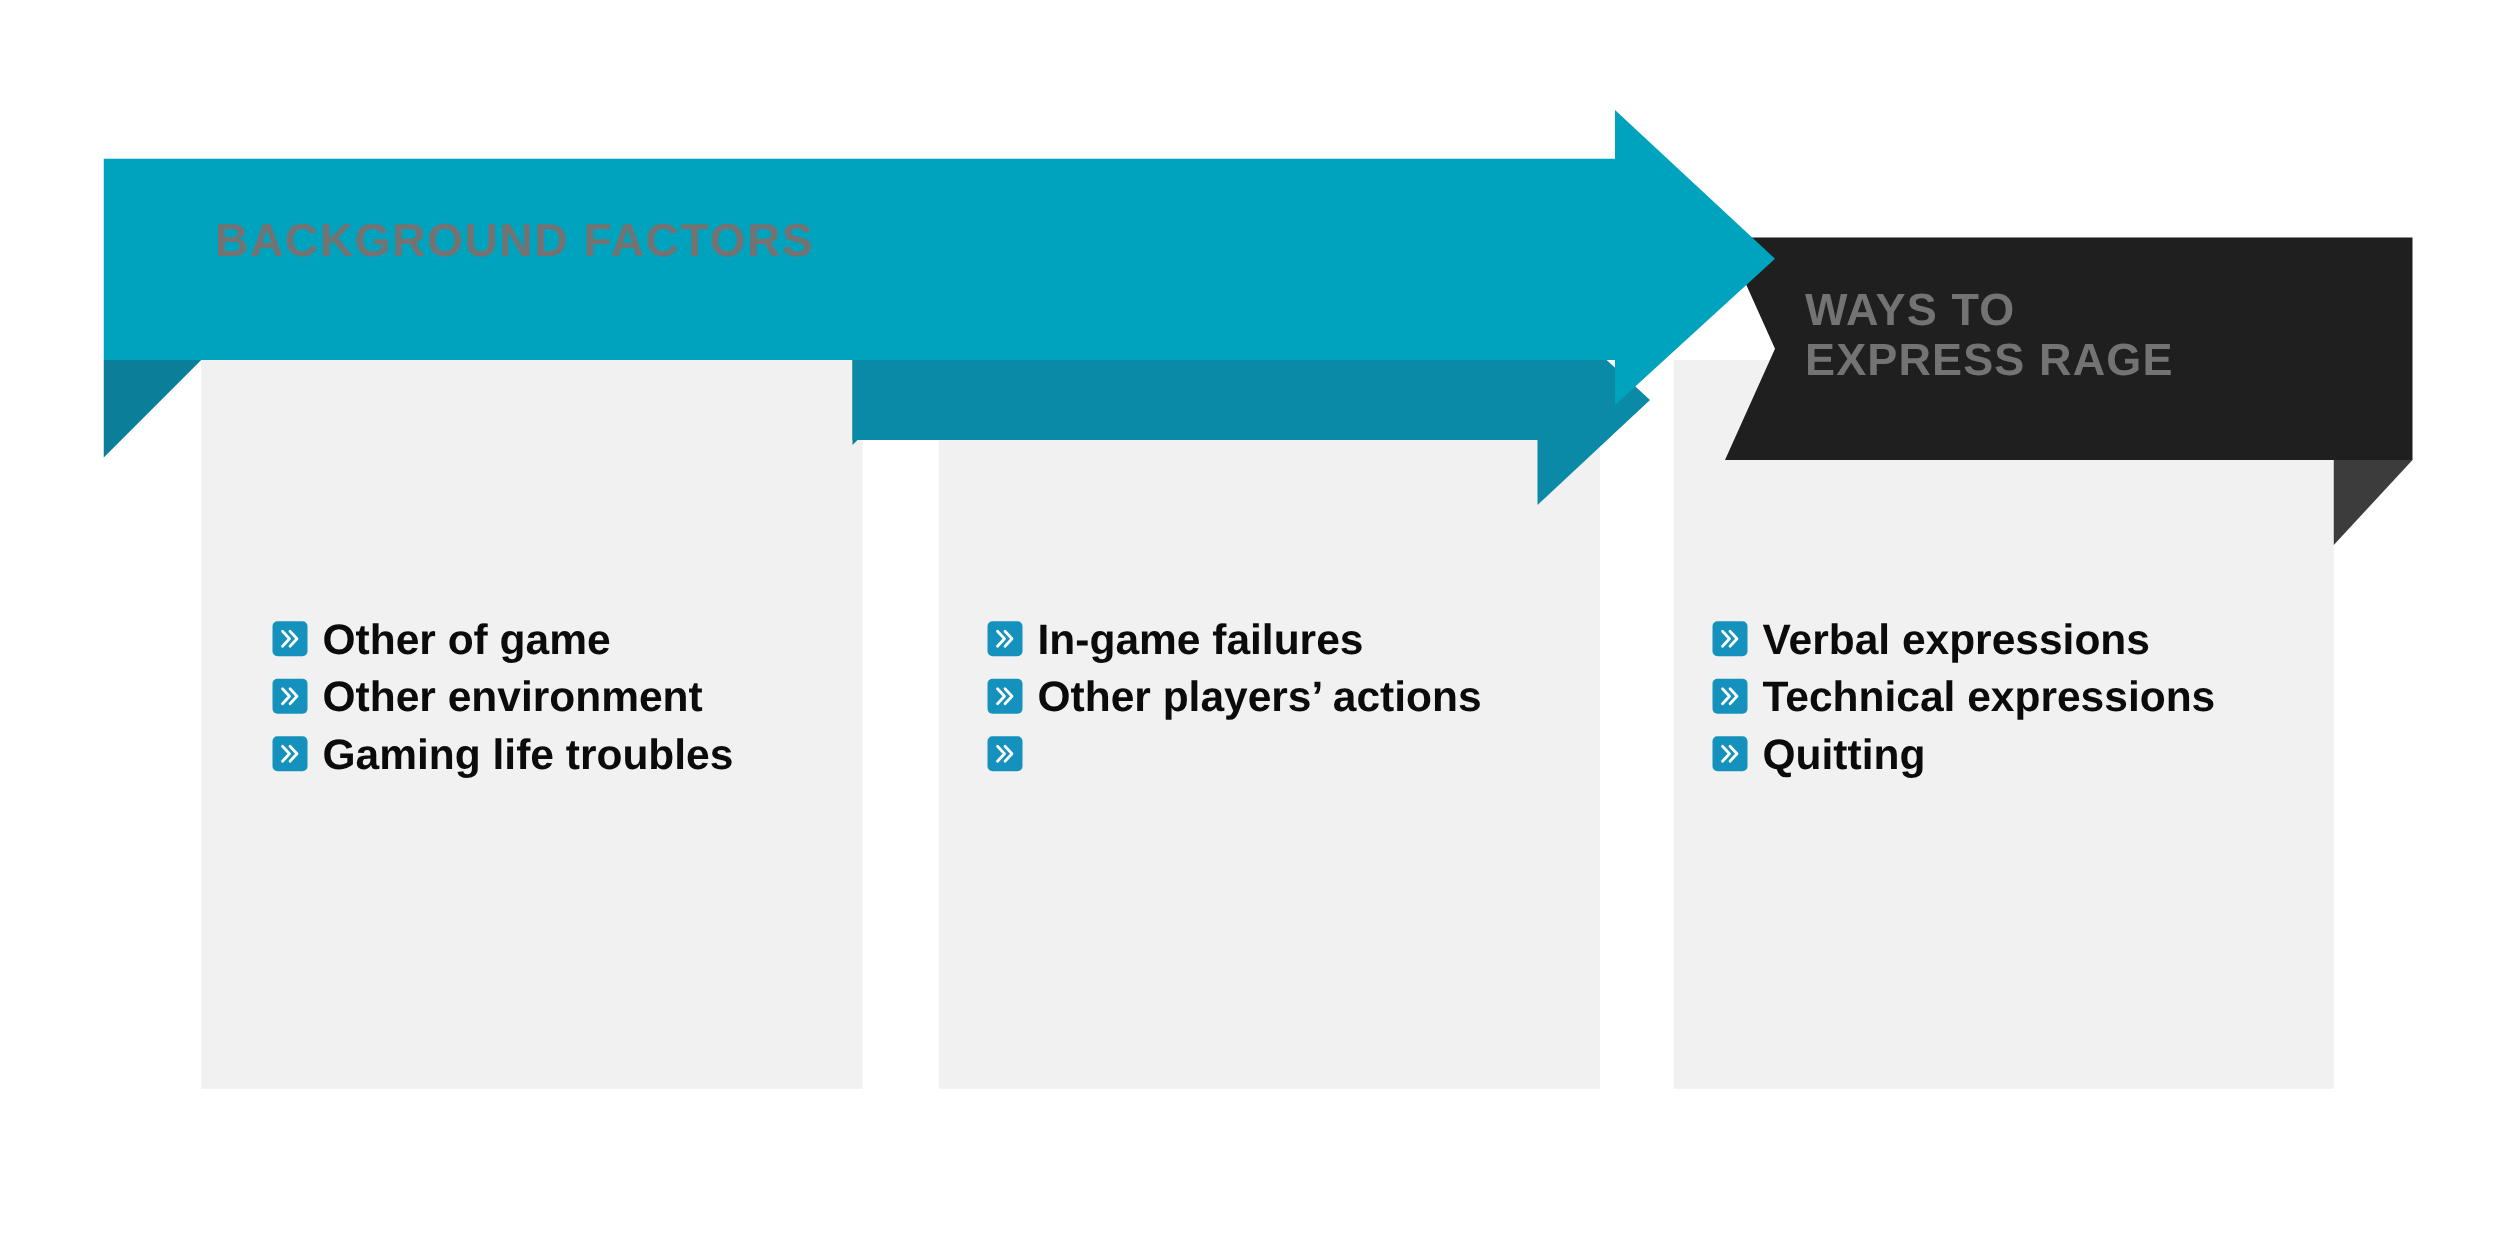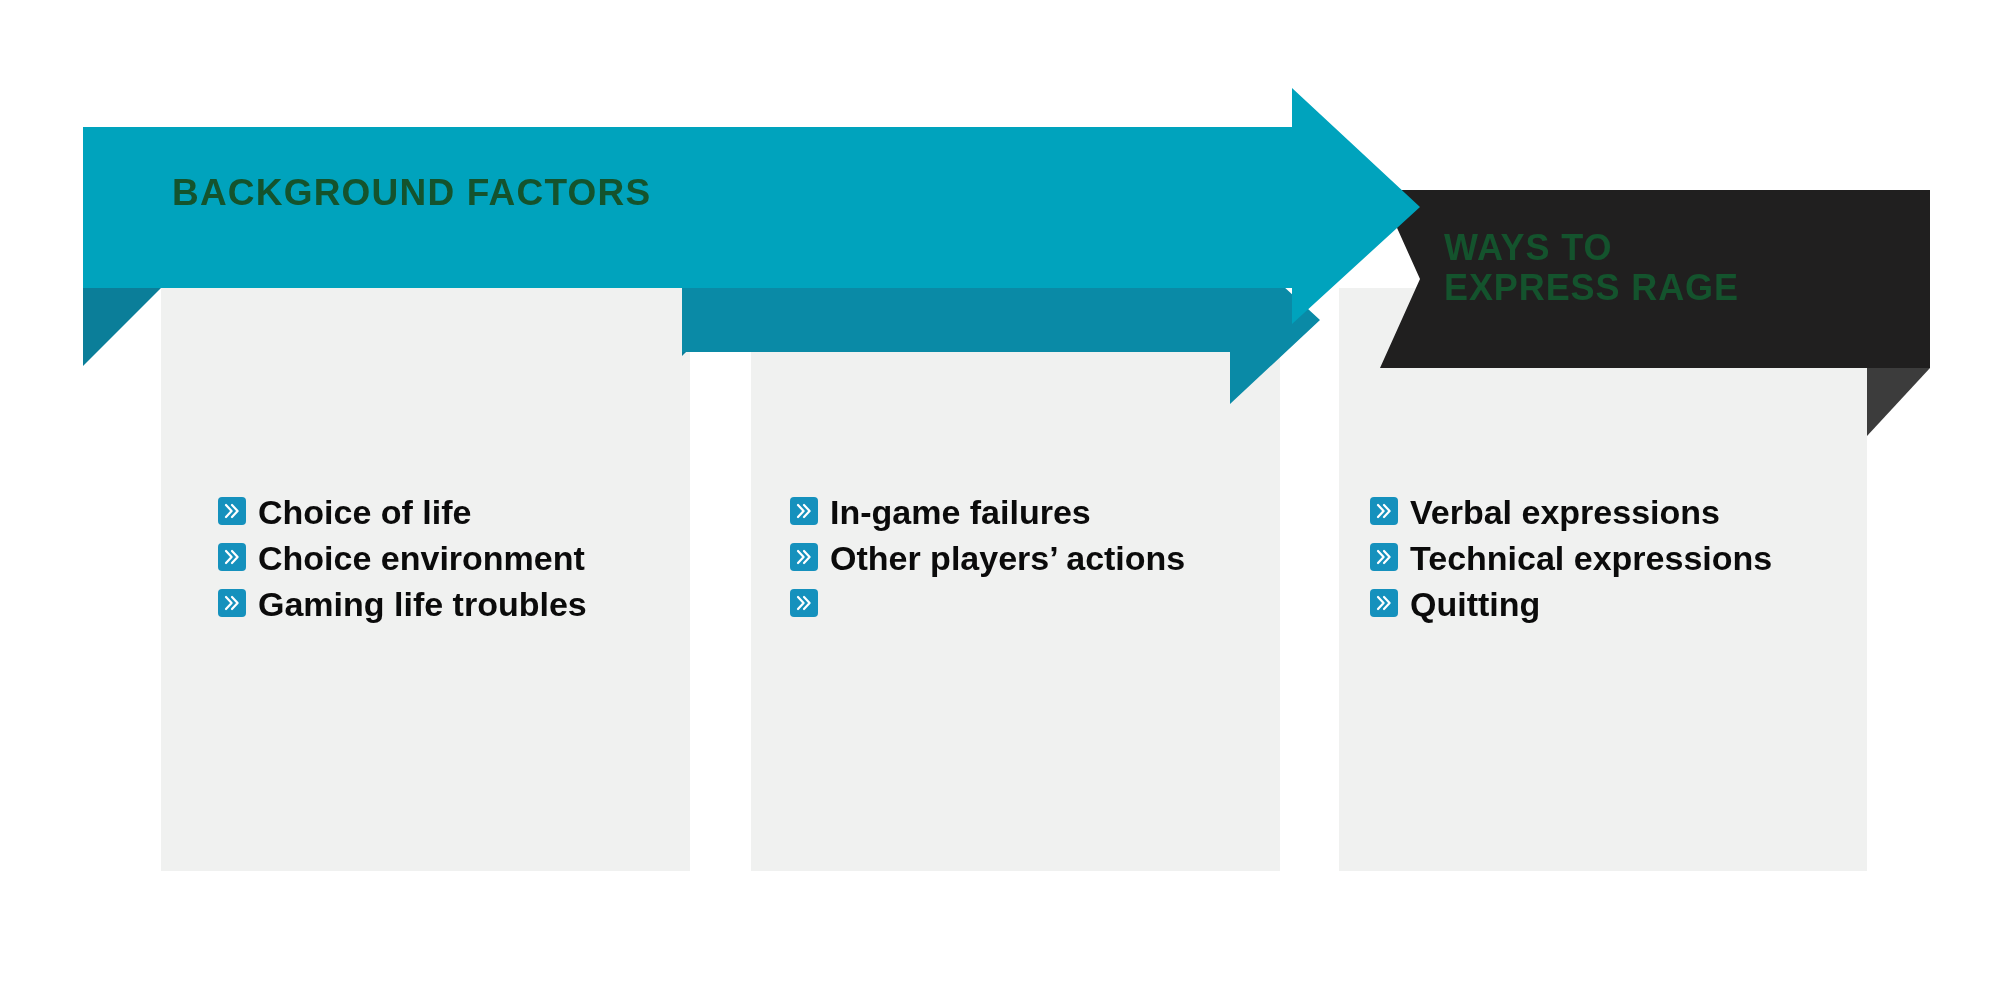--- a/index.html
+++ b/index.html
@@ -36,21 +36,21 @@
     top: 0;
     width: 2000px;
     height: 1000px;
     overflow: visible;
     pointer-events: none;
   }
 
   
   .banner-title {
     position: absolute;
-    color: #14532d;
+    color: #737373;
     font-family: "Liberation Sans", sans-serif;
     font-weight: bold;
     letter-spacing: 0.6px;
     line-height: 1.12;
     white-space: pre-line;
   }
   #title-1 {
     left: 172px;
     top: 172px;
     font-size: 37px;
@@ -148,30 +148,30 @@
 EXPRESS RAGE</div>
 
   <ul class="list" id="list-1">
     <li class="list-item">
       <span class="bullet-icon">
         <svg width="18" height="18" viewBox="0 0 18 18">
             <path d="M3 3 L8.6 9 L3 15" stroke="#ffffff" stroke-width="2.2" fill="none" stroke-linecap="round" stroke-linejoin="round"></path>
             <path d="M9 3 L14.6 9 L9 15" stroke="#ffffff" stroke-width="2.2" fill="none" stroke-linecap="round" stroke-linejoin="round"></path>
           </svg>
       </span>
-      <span class="item-label">Choice of life</span>
-    </li>
-    <li class="list-item">
-      <span class="bullet-icon">
-        <svg width="18" height="18" viewBox="0 0 18 18">
-            <path d="M3 3 L8.6 9 L3 15" stroke="#ffffff" stroke-width="2.2" fill="none" stroke-linecap="round" stroke-linejoin="round"></path>
-            <path d="M9 3 L14.6 9 L9 15" stroke="#ffffff" stroke-width="2.2" fill="none" stroke-linecap="round" stroke-linejoin="round"></path>
-          </svg>
-      </span>
-      <span class="item-label">Choice environment</span>
+      <span class="item-label">Other of game</span>
+    </li>
+    <li class="list-item">
+      <span class="bullet-icon">
+        <svg width="18" height="18" viewBox="0 0 18 18">
+            <path d="M3 3 L8.6 9 L3 15" stroke="#ffffff" stroke-width="2.2" fill="none" stroke-linecap="round" stroke-linejoin="round"></path>
+            <path d="M9 3 L14.6 9 L9 15" stroke="#ffffff" stroke-width="2.2" fill="none" stroke-linecap="round" stroke-linejoin="round"></path>
+          </svg>
+      </span>
+      <span class="item-label">Other environment</span>
     </li>
     <li class="list-item">
       <span class="bullet-icon">
         <svg width="18" height="18" viewBox="0 0 18 18">
             <path d="M3 3 L8.6 9 L3 15" stroke="#ffffff" stroke-width="2.2" fill="none" stroke-linecap="round" stroke-linejoin="round"></path>
             <path d="M9 3 L14.6 9 L9 15" stroke="#ffffff" stroke-width="2.2" fill="none" stroke-linecap="round" stroke-linejoin="round"></path>
           </svg>
       </span>
       <span class="item-label">Gaming life troubles</span>
     </li>

